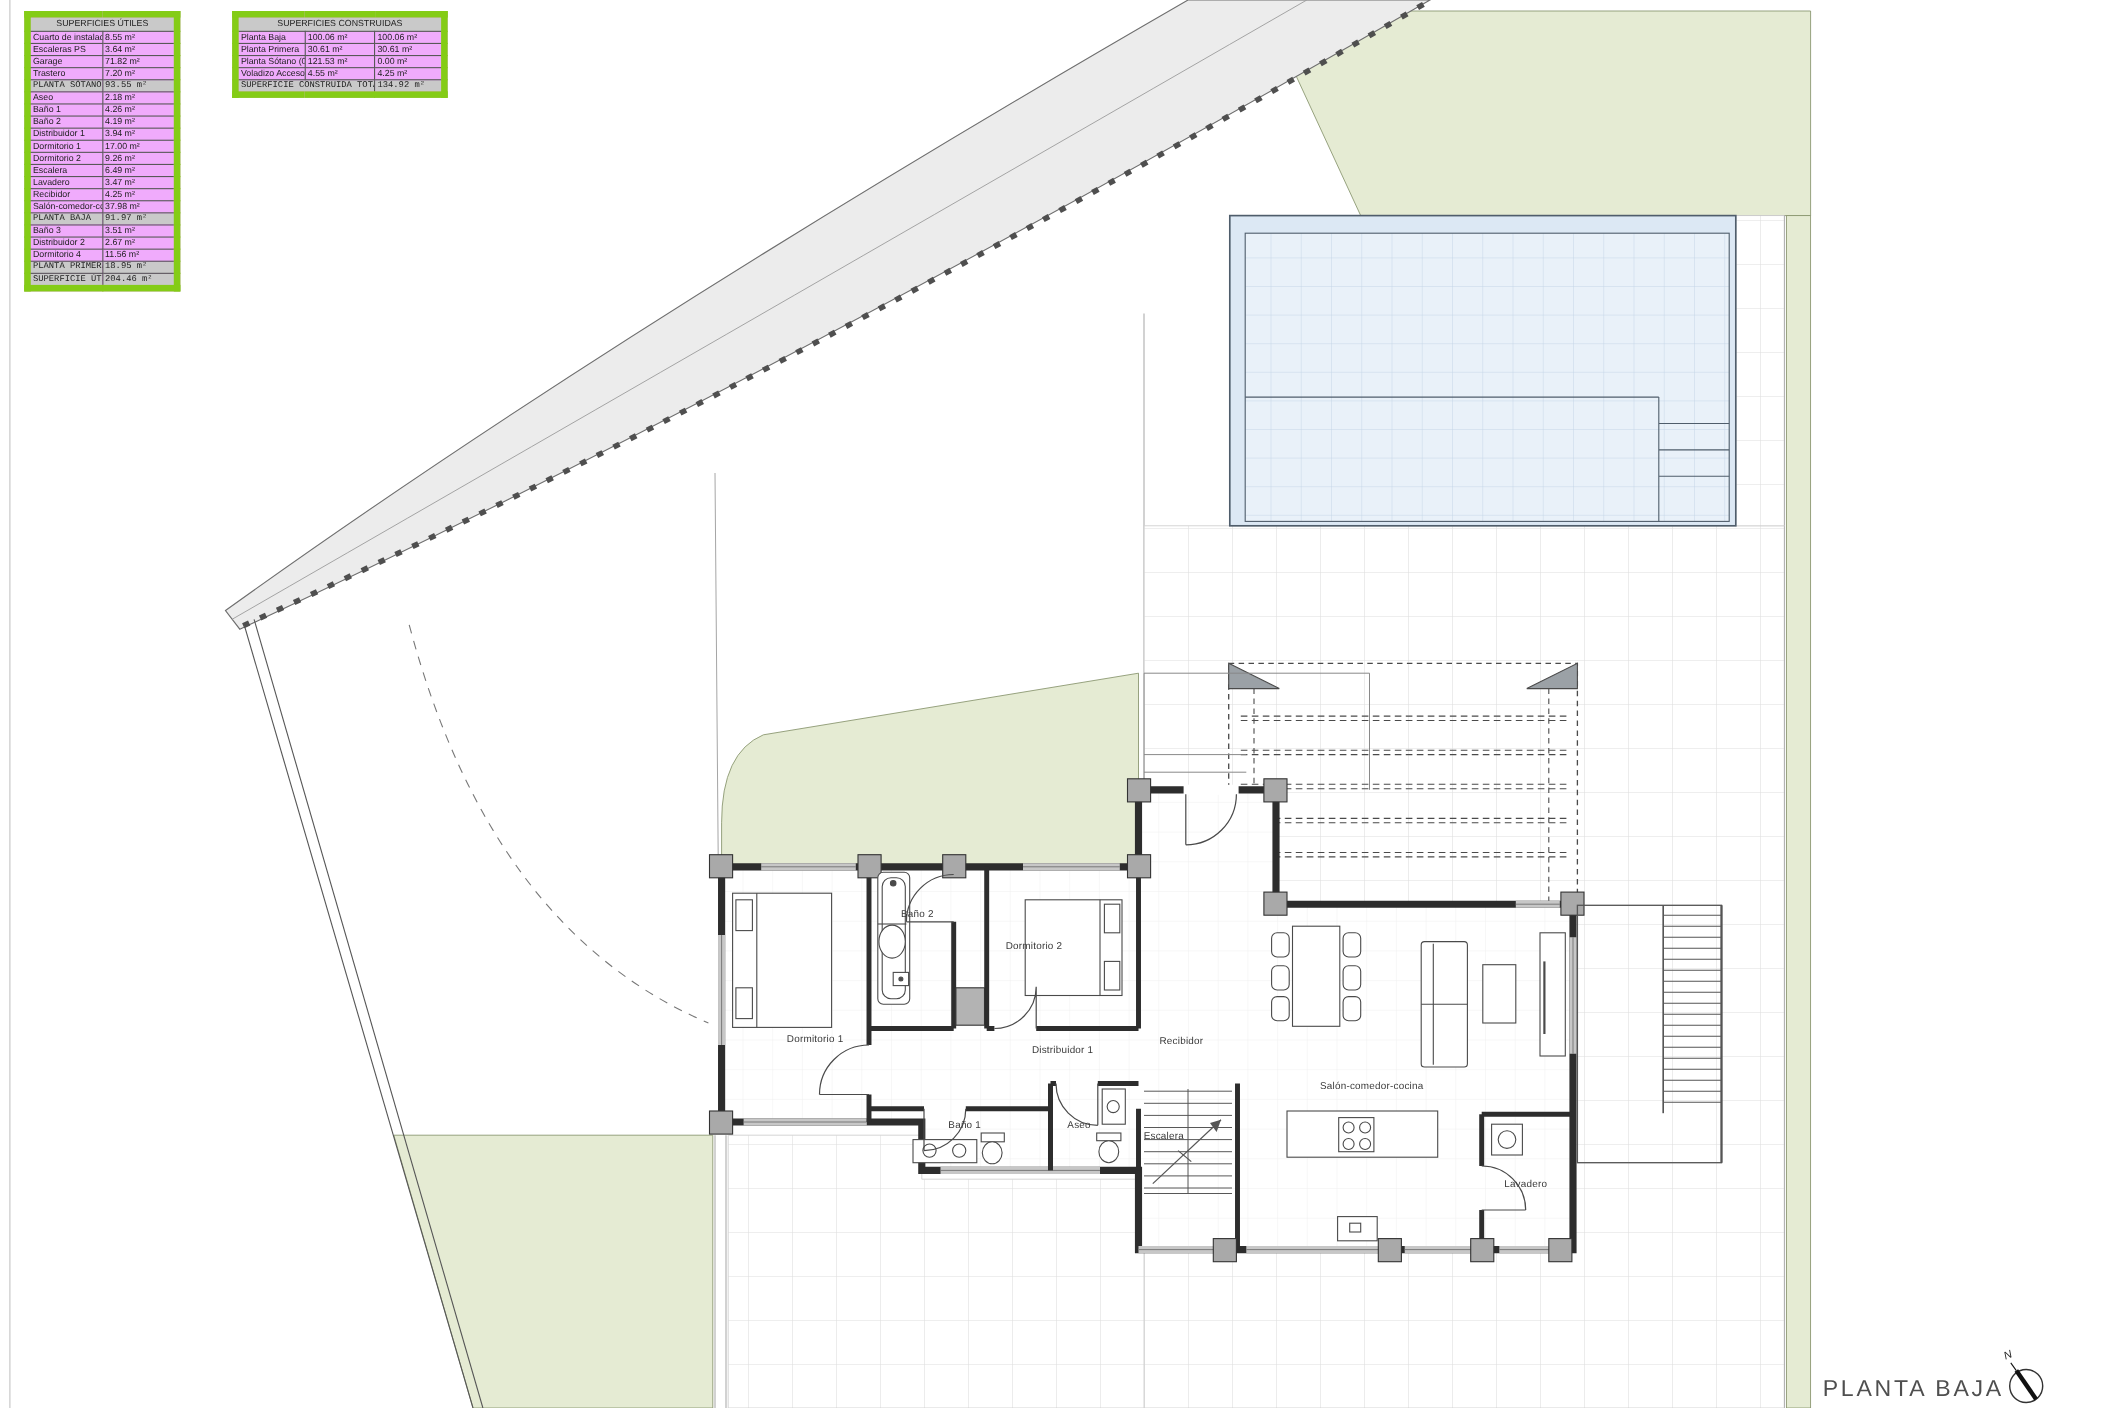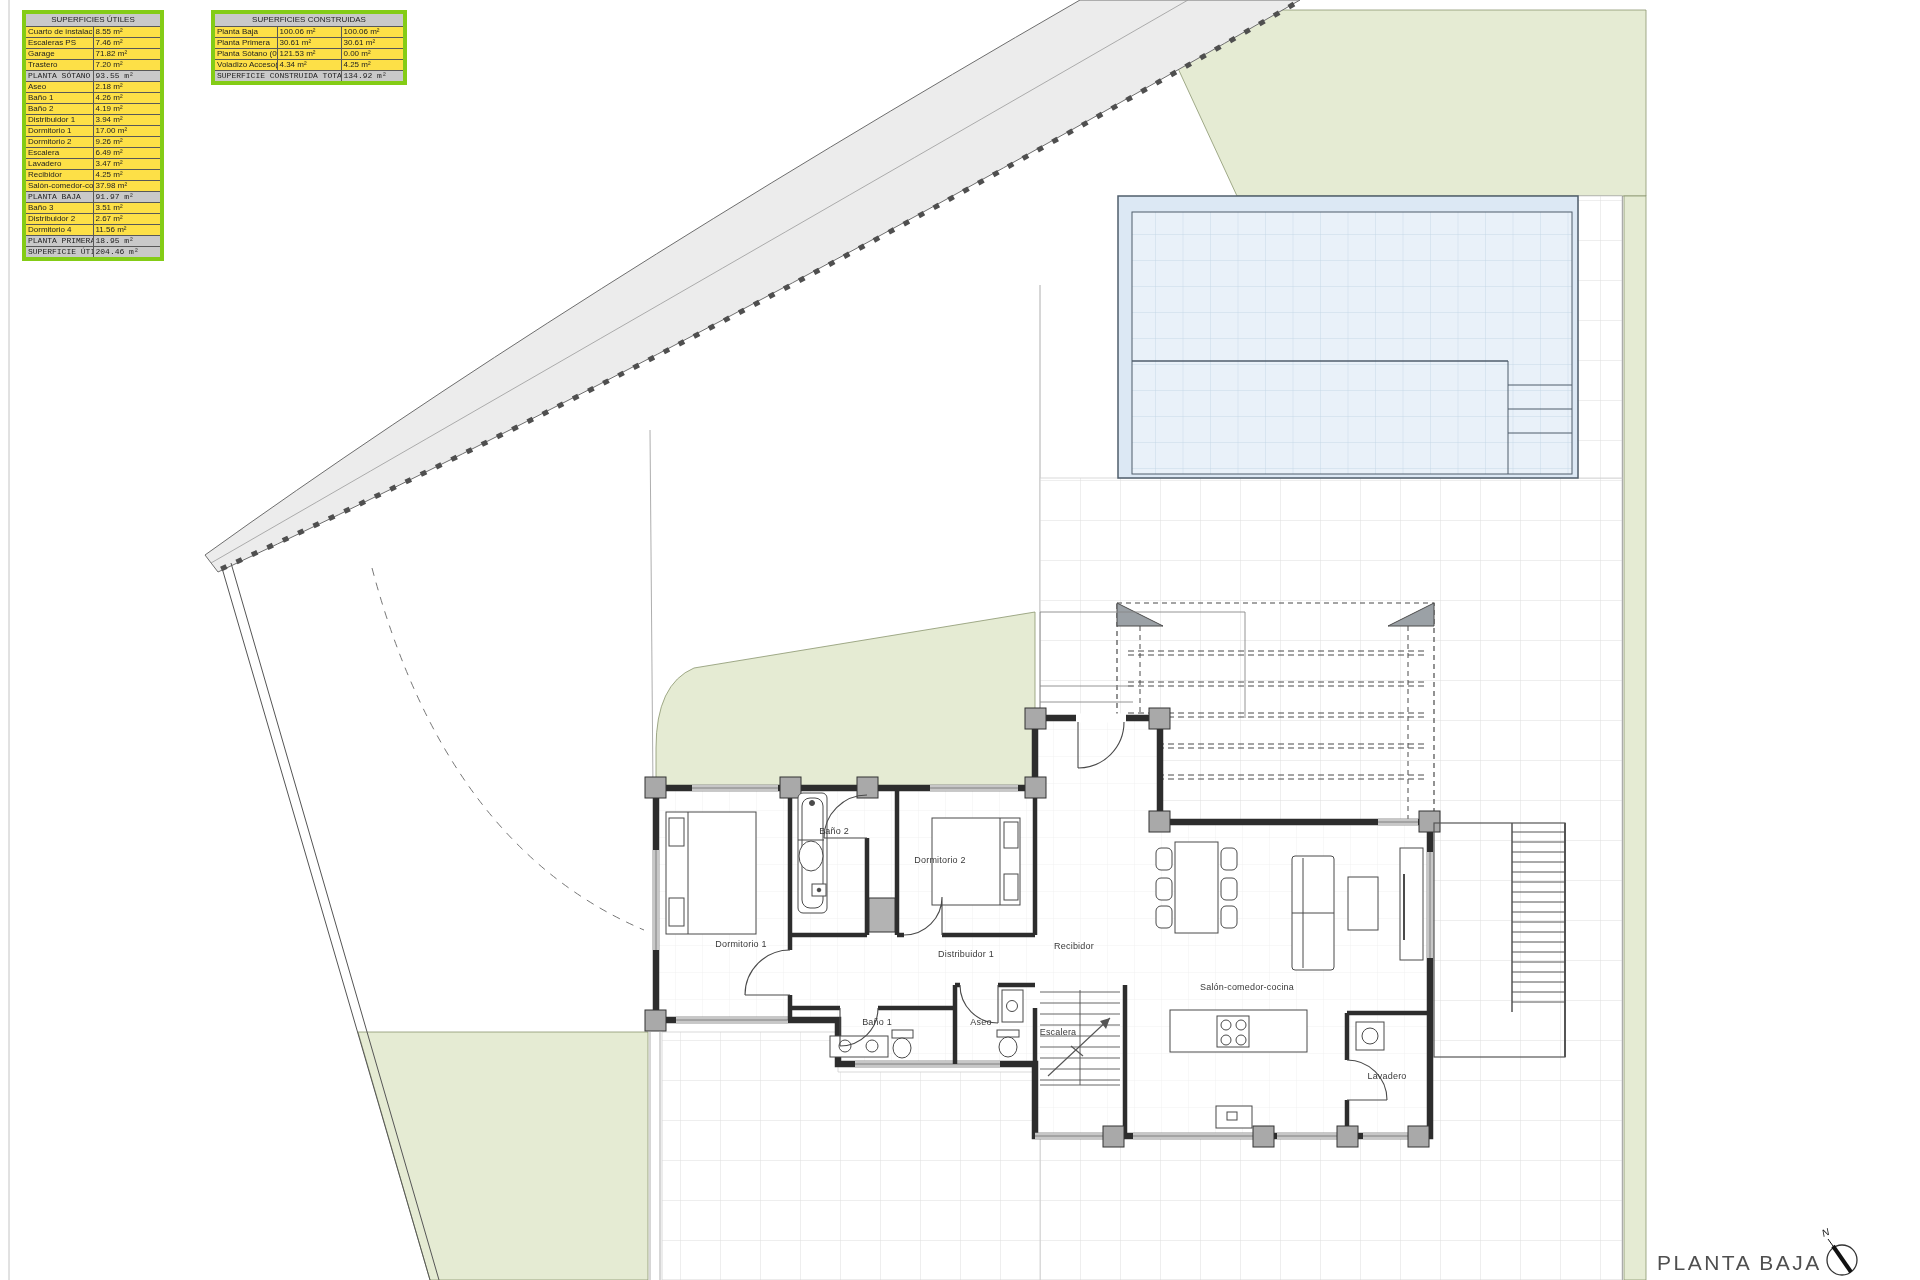--- a/index.html
+++ b/index.html
@@ -1,21 +1,21 @@
 <!DOCTYPE html>
 <html><head>
 <meta charset="utf-8">
 <style>
   html,body{margin:0;padding:0;background:#fff;}
   .canvas{position:relative;width:1920px;height:1280px;background:#ffffff;
           font-family:"Liberation Sans",sans-serif;overflow:hidden;}
   svg.plan{position:absolute;left:0;top:0;}
   
-  table.areas{position:absolute;border-collapse:collapse;background:#fde047;
-              border:4px solid #84cc16;font-size:8px;color:#1d1d1d;table-layout:fixed;}
+  table.areas{position:absolute;border-collapse:collapse;background:#f0abfc;
+              border:6px solid #84cc16;font-size:8px;color:#1d1d1d;table-layout:fixed;}
   table.areas td,table.areas th{border:1px solid #585858;padding:0 2px;height:10px;
               line-height:10px;font-weight:normal;overflow:hidden;white-space:nowrap;}
   table.areas th{text-align:center;background:#c9c9c9;height:12px;line-height:12px;}
   table.t1{left:22px;top:10px;width:142px;}
   table.t1 td.lab{width:99px;}
   table.t1 td.val{width:41px;}
   table.t2{left:211px;top:10px;width:196px;}
   table.t2 td.lab{width:96px;}
   table.t2 td.v{width:49px;margin-left:21px;}
   tr.section td,tr.total td{background:#c9c9c9;font-family:Liberation Mono, monospace;}
@@ -246,21 +246,21 @@
   </thead>
   <tbody>
 
       <tr class="normal">
         <td class="lab">Cuarto de instalaciones</td>
         <td class="val">8.55 m²</td>
       </tr>
 
       <tr class="normal">
         <td class="lab">Escaleras PS</td>
-        <td class="val">7.46 m²</td>
+        <td class="val">3.64 m²</td>
       </tr>
 
       <tr class="normal">
         <td class="lab">Garage</td>
         <td class="val">71.82 m²</td>
       </tr>
 
       <tr class="normal">
         <td class="lab">Trastero</td>
         <td class="val">7.20 m²</td>
@@ -374,21 +374,21 @@
       </tr>
 
       <tr>
         <td class="lab">Planta Sótano (0%)</td>
         <td class="v">121.53 m²</td>
         <td class="v">0.00 m²</td>
       </tr>
 
       <tr>
         <td class="lab">Voladizo Acceso(50%)</td>
-        <td class="v">4.34 m²</td>
+        <td class="v">4.55 m²</td>
         <td class="v">4.25 m²</td>
       </tr>
     </tbody>
   <tbody>
     <tr class="total">
       <td colspan="2" class="lab">SUPERFICIE CONSTRUIDA TOTAL</td>
       <td class="v">134.92 m²</td>
     </tr>
   </tbody>
 </table>

